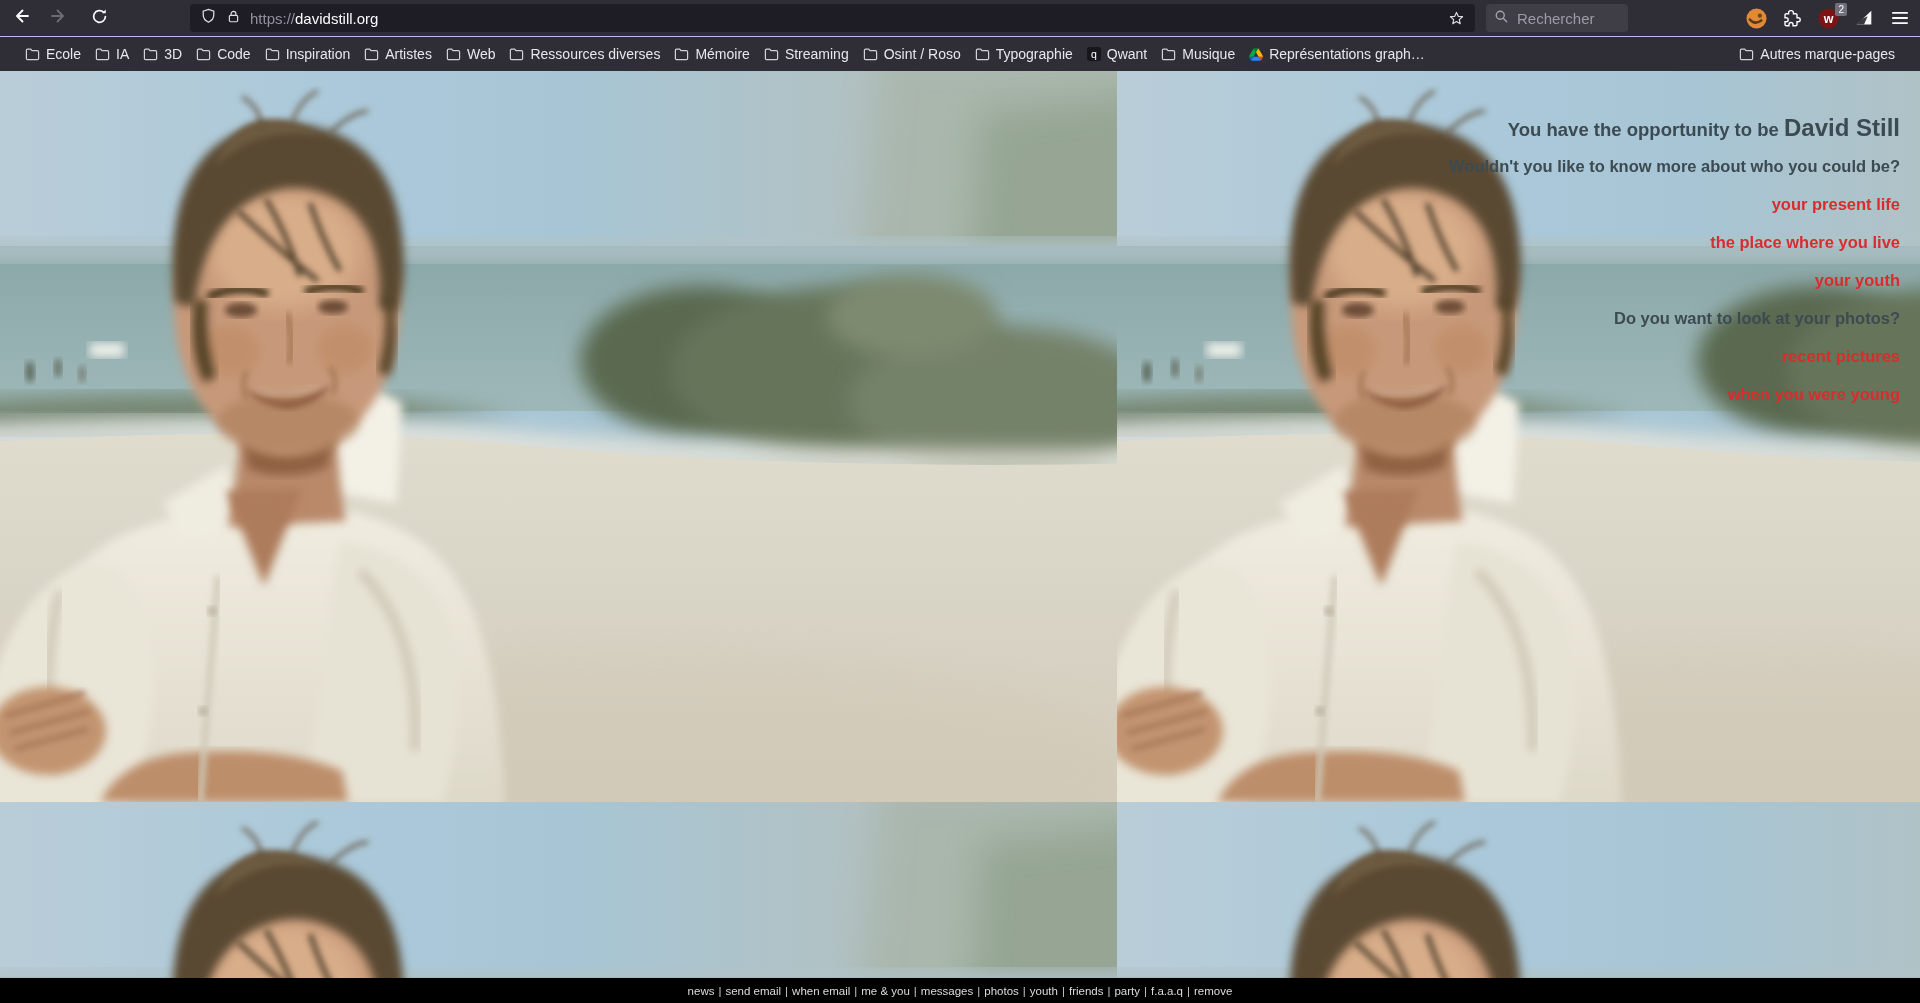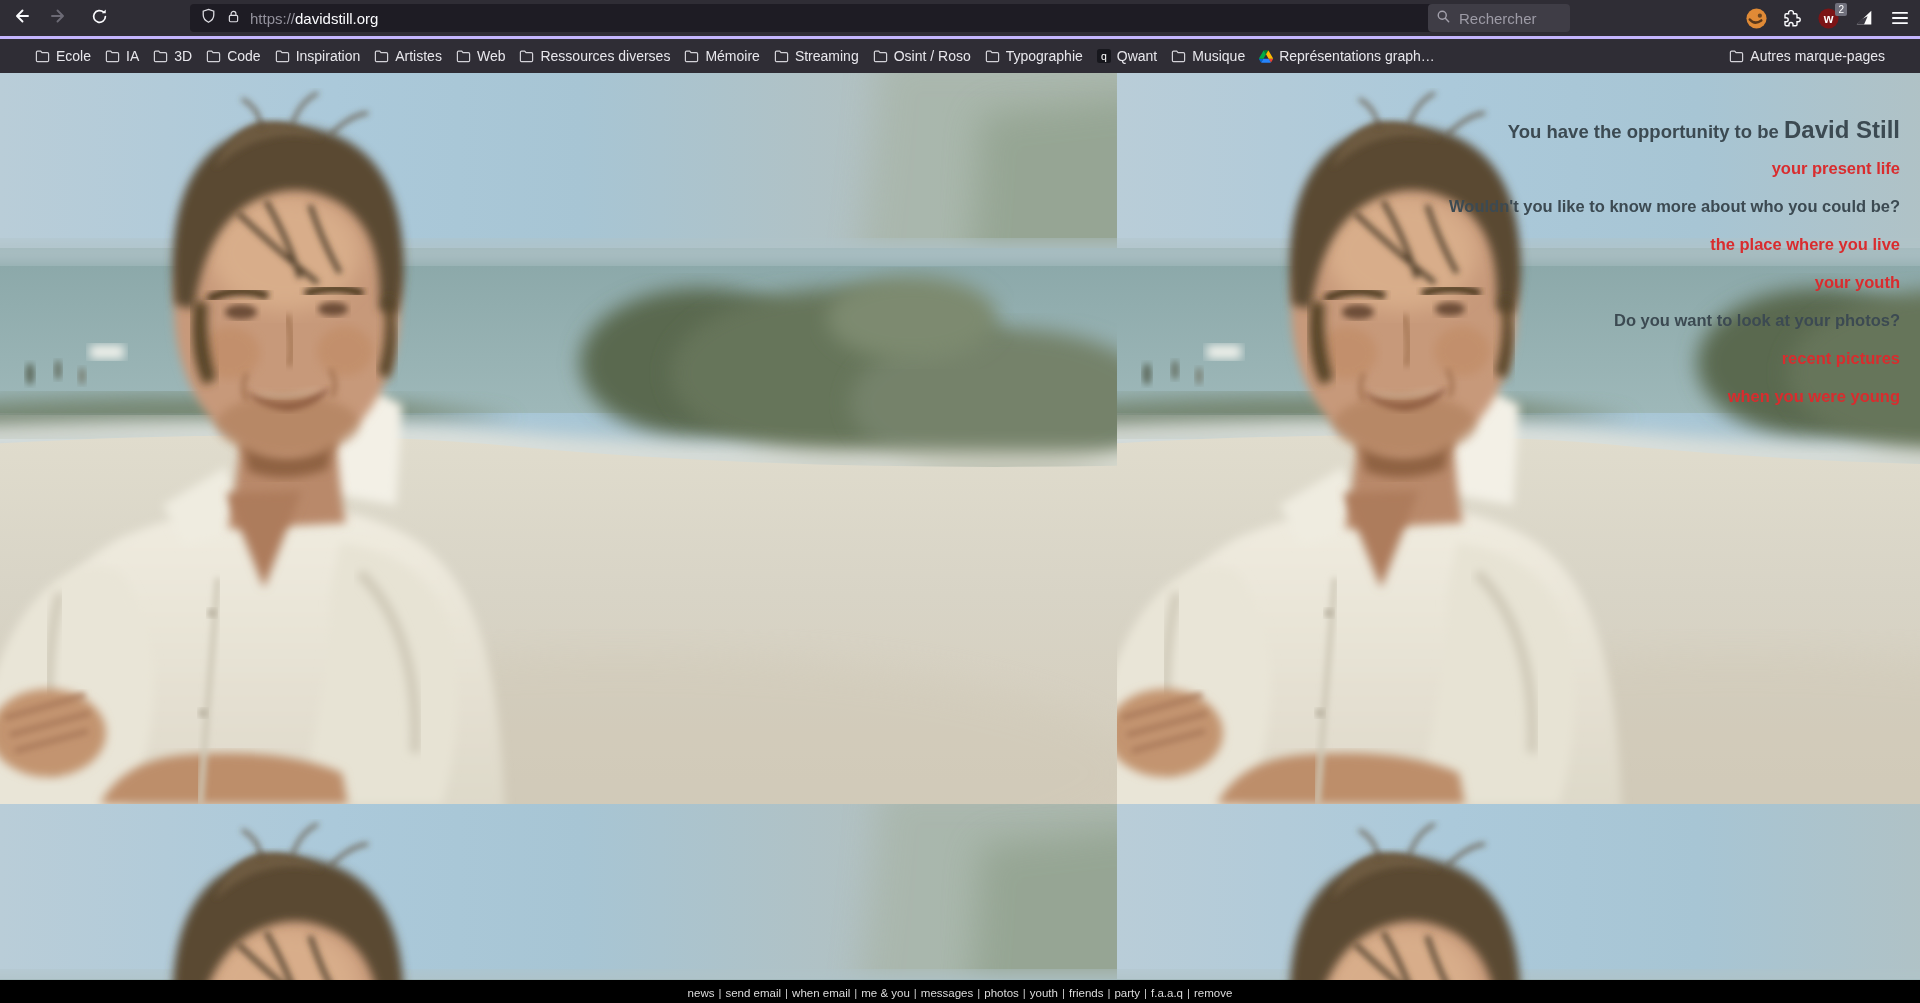--- a/index.html
+++ b/index.html
@@ -10,36 +10,36 @@
   .toolbar{position:relative;height:36px;background:#2f2d35;}
   .nav-btn{position:absolute;top:6px;width:26px;height:24px;display:flex;
     align-items:center;justify-content:center;border-radius:4px;}
   .nav-back{left:8px}.nav-fwd{left:46px}.nav-reload{left:86px}
   .urlbar{position:absolute;left:190px;top:4px;width:1285px;height:28px;
     background:#1e1c24;border-radius:4px;display:flex;align-items:center;
     padding:4px 10px;box-sizing:border-box;gap:9px;}
   .url-text{font-size:15px;color:#fbfbfe;white-space:nowrap;}
   .url-scheme{color:#93919c;}
   .url-star{margin-left:auto;display:flex;align-items:center;}
-  .searchbox{position:absolute;left:1428px;top:4px;width:142px;height:28px;
+  .searchbox{position:absolute;left:1486px;top:4px;width:142px;height:28px;
     background:#3f3d46;border-radius:4px;display:flex;align-items:center;
     padding:0 8px;box-sizing:border-box;gap:6px;}
   .searchbox input{background:transparent;border:none;outline:none;
     color:#fbfbfe;font-size:15px;width:100%;font-family:inherit;}
   .searchbox input::placeholder{color:#9d9ba6;}
   .ext-icons{position:absolute;right:8px;top:0;height:36px;display:flex;
     align-items:center;gap:12px;}
   .ext{position:relative;width:24px;height:24px;display:flex;
     align-items:center;justify-content:center;}
   .ext-badge{position:absolute;top:-3px;right:-7px;background:#70707c;
     color:#fff;font-size:10px;line-height:13px;padding:0 3px;border-radius:2px;}
 
   
   .bookmarks{height:34px;background:#2f2d35;display:flex;align-items:center;
-    padding:0 28px;color:#e8e7ec;font-size:14px;border-top:3px solid #c4b5fd;}
+    padding:0 18px;color:#e8e7ec;font-size:14px;border-top:1px solid #c4b5fd;}
   .bm{display:flex;align-items:center;gap:6px;padding:3px 7px;
     border-radius:3px;white-space:nowrap;cursor:default;}
   .bm-icon{display:flex;align-items:center;}
   .bm-other{margin-left:auto;}
 
   
   .page{position:relative;height:932px;overflow:hidden;background:#86efac;}
   .tile{position:absolute;width:1117px;height:731px;display:block;}
   .tile.t1{left:0;top:0}.tile.t2{left:1117px;top:0}
   .tile.t3{left:0;top:731px}.tile.t4{left:1117px;top:731px}
@@ -425,22 +425,22 @@
       </svg>
     <svg class="tile t3" viewBox="0 0 1117 731">
         <use href="#photo-tile" xlink:href="#photo-tile"></use>
       </svg>
     <svg class="tile t4" viewBox="0 0 1117 731">
         <use href="#photo-tile" xlink:href="#photo-tile"></use>
       </svg>
 
     <div class="overlay">
       <div class="oline"><span class="pre">You have the opportunity to be </span><span class="big">David Still</span></div>
+      <div class="oline">Wouldn't you like to know more about who you could be?</div>
       <div class="oline"><a>your present life</a></div>
-      <div class="oline">Wouldn't you like to know more about who you could be?</div>
       <div class="oline"><a>the place where you live</a></div>
       <div class="oline"><a>your youth</a></div>
       <div class="oline">Do you want to look at your photos?</div>
       <div class="oline"><a>recent pictures</a></div>
       <div class="oline"><a>when you were young</a></div>
     </div>
 
     <div class="footer" id="footer-nav">
         <a>news</a>
         <span class="sep">|</span>

